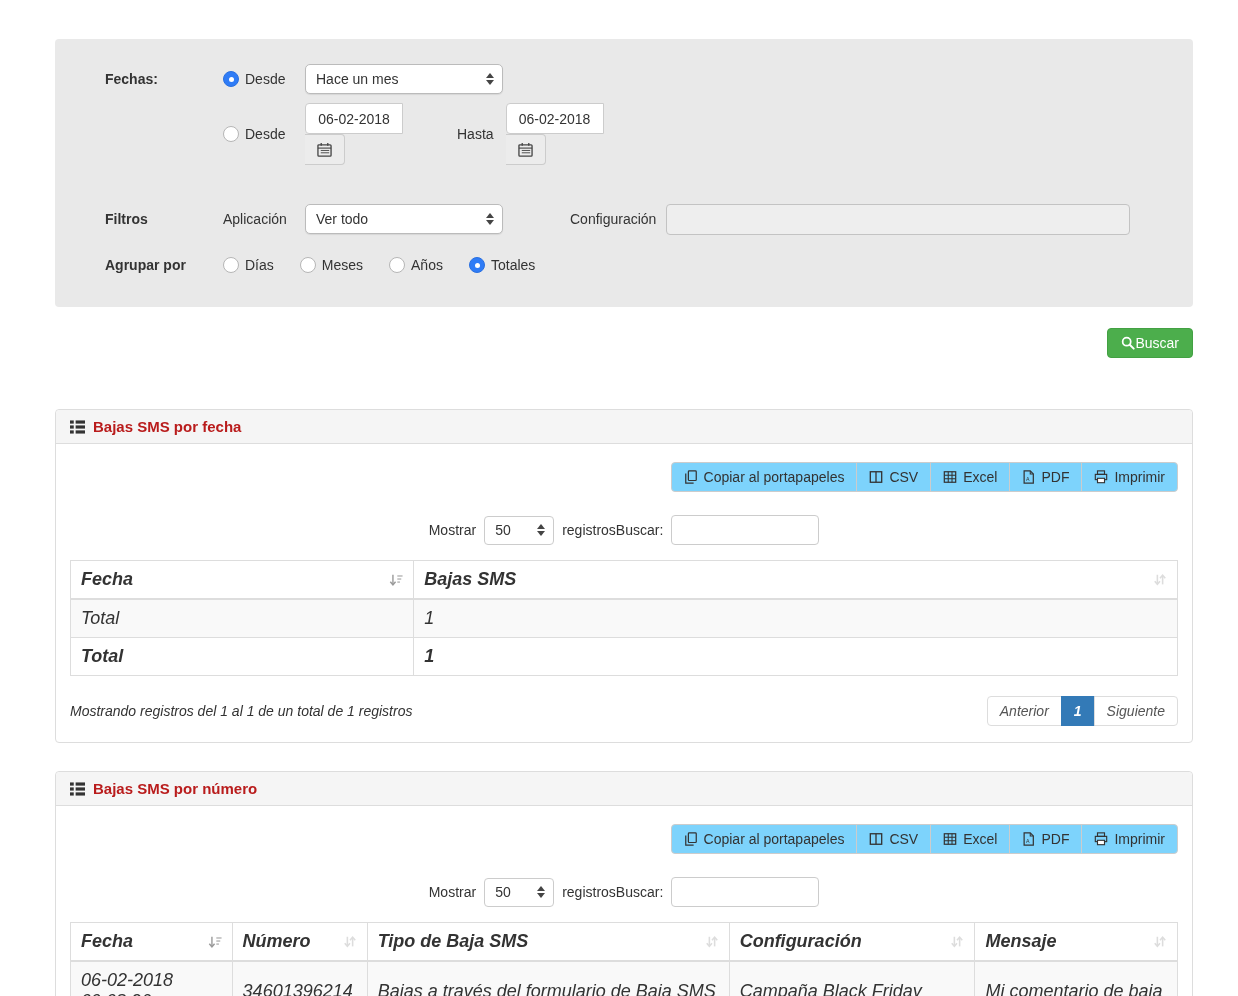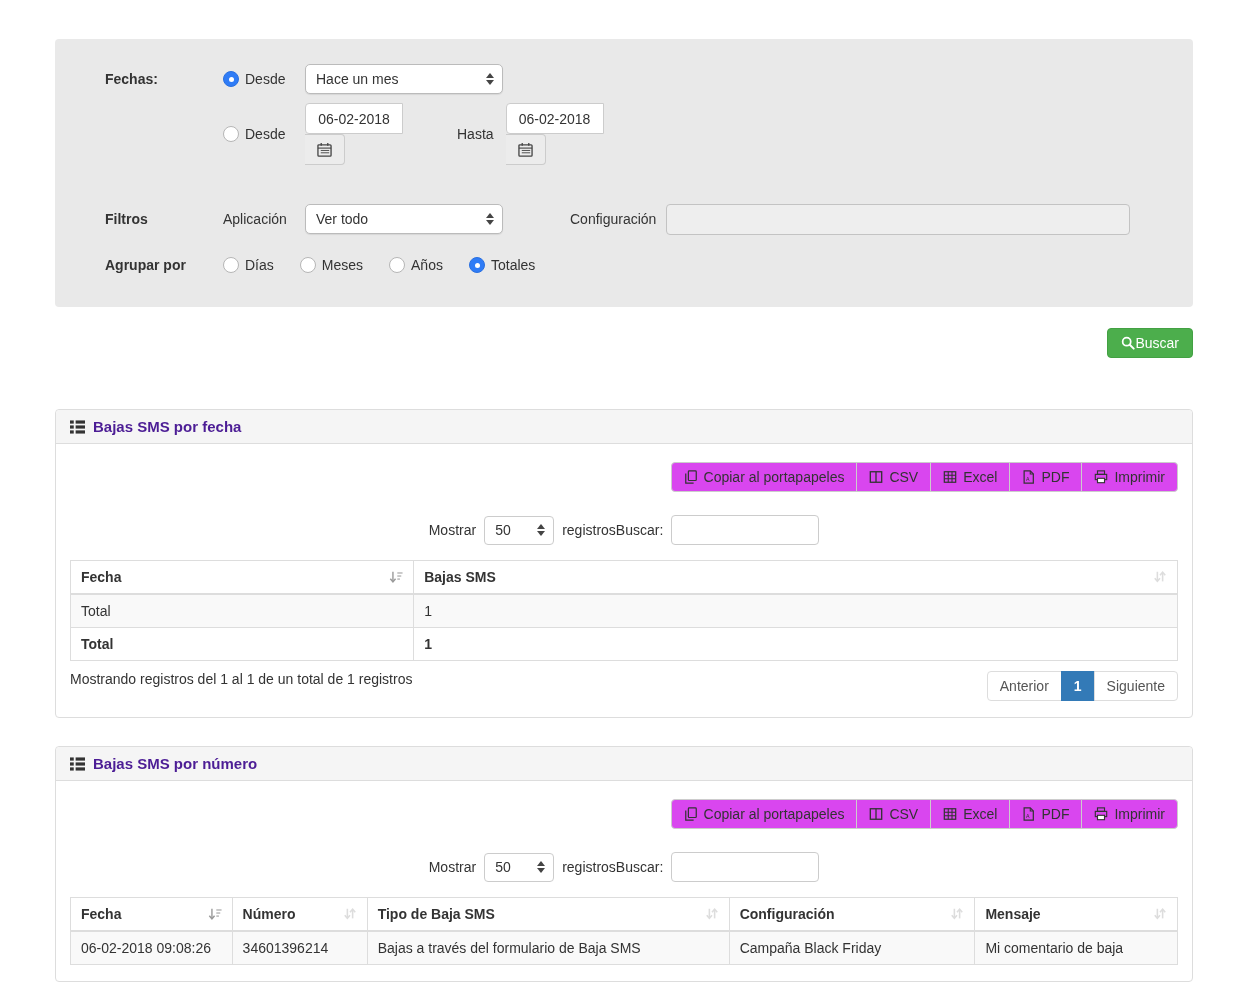--- a/index.html
+++ b/index.html
@@ -40,46 +40,46 @@
   .radio-group-inline { display: flex; gap: 26px; }
 
   
   .buscar-row { text-align: right; margin-top: 21px; }
   .btn-success { display: inline-flex; align-items: center; background: #4cae4c; border: 1px solid #43a143; color: #fff; font-size: 14px; padding: 6px 13px; border-radius: 4px; cursor: pointer; font-family: inherit; }
 
   
   .panel { border: 1px solid #ddd; border-radius: 4px; background: #fff; }
   .panel-1 { margin-top: 51px; }
   .panel-2 { margin-top: 28px; }
-  .panel-heading { background: #f5f5f5; border-bottom: 1px solid #ddd; border-radius: 4px 4px 0 0; padding: 8px 14px; font-weight: bold; font-size: 15px; color: #4c1d95; display: flex; align-items: center; gap: 8px; }
+  .panel-heading { background: #f5f5f5; border-bottom: 1px solid #ddd; border-radius: 4px 4px 0 0; padding: 8px 14px; font-weight: bold; font-size: 15px; color: #b91c1c; display: flex; align-items: center; gap: 8px; }
   .panel-body { padding: 4px 14px 16px 14px; }
 
   
   .export-row { display: flex; justify-content: flex-end; margin-top: 14px; }
   .btn-group { display: inline-flex; }
-  .btn-default { display: inline-flex; align-items: center; gap: 6px; background: #d946ef; border: 1px solid #ccc; color: #333; padding: 6px 12px; font-size: 14px; cursor: pointer; margin-left: -1px; font-family: inherit; }
+  .btn-default { display: inline-flex; align-items: center; gap: 6px; background: #7dd3fc; border: 1px solid #ccc; color: #333; padding: 6px 12px; font-size: 14px; cursor: pointer; margin-left: -1px; font-family: inherit; }
   .btn-group .btn-default:first-child { border-radius: 4px 0 0 4px; margin-left: 0; }
   .btn-group .btn-default:last-child { border-radius: 0 4px 4px 0; }
 
   
   .controls-row { display: flex; justify-content: center; align-items: center; margin-top: 23px; }
   .length-wrap { display: flex; align-items: center; gap: 8px; }
   .search-wrap { display: flex; align-items: center; gap: 8px; }
   .search-input { width: 148px; height: 30px; border: 1px solid #ccc; border-radius: 4px; padding: 0 8px; font-family: inherit; font-size: 14px; }
 
   
-  table.datatable { width: 100%; border-collapse: collapse; margin-top: 15px; font-size: 14px; }
+  table.datatable { width: 100%; border-collapse: collapse; margin-top: 15px; font-size: 18px; font-style: italic; }
   table.datatable th, table.datatable td { border: 1px solid #ddd; padding: 8px 10px; text-align: left; color: #333; }
   table.datatable thead th { border-bottom: 2px solid #ddd; font-weight: bold; }
   table.datatable thead th .th-inner { display: flex; align-items: center; justify-content: space-between; gap: 6px; }
   table.datatable tbody tr.odd { background: #f9f9f9; }
   table.datatable tfoot td { font-weight: bold; }
 
   
-  .footer-row { display: flex; justify-content: space-between; align-items: flex-start; margin-top: 10px; }
+  .footer-row { display: flex; justify-content: space-between; align-items: center; margin-top: 20px; font-style: italic; }
   .dt-info { color: #333; }
   .pagination { display: inline-flex; }
   .page-item { background: #fff; border: 1px solid #ddd; color: #555; padding: 6px 12px; cursor: pointer; margin-left: -1px; }
   .page-item:first-child { border-radius: 4px 0 0 4px; margin-left: 0; }
   .page-item:last-child { border-radius: 0 4px 4px 0; }
   .page-item.active { background: #337ab7; border-color: #337ab7; color: #fff; font-weight: bold; }
 
   .icon { display: inline-flex; align-items: center; justify-content: center; }
   
   .t1-col-fecha { width: 31%; }

